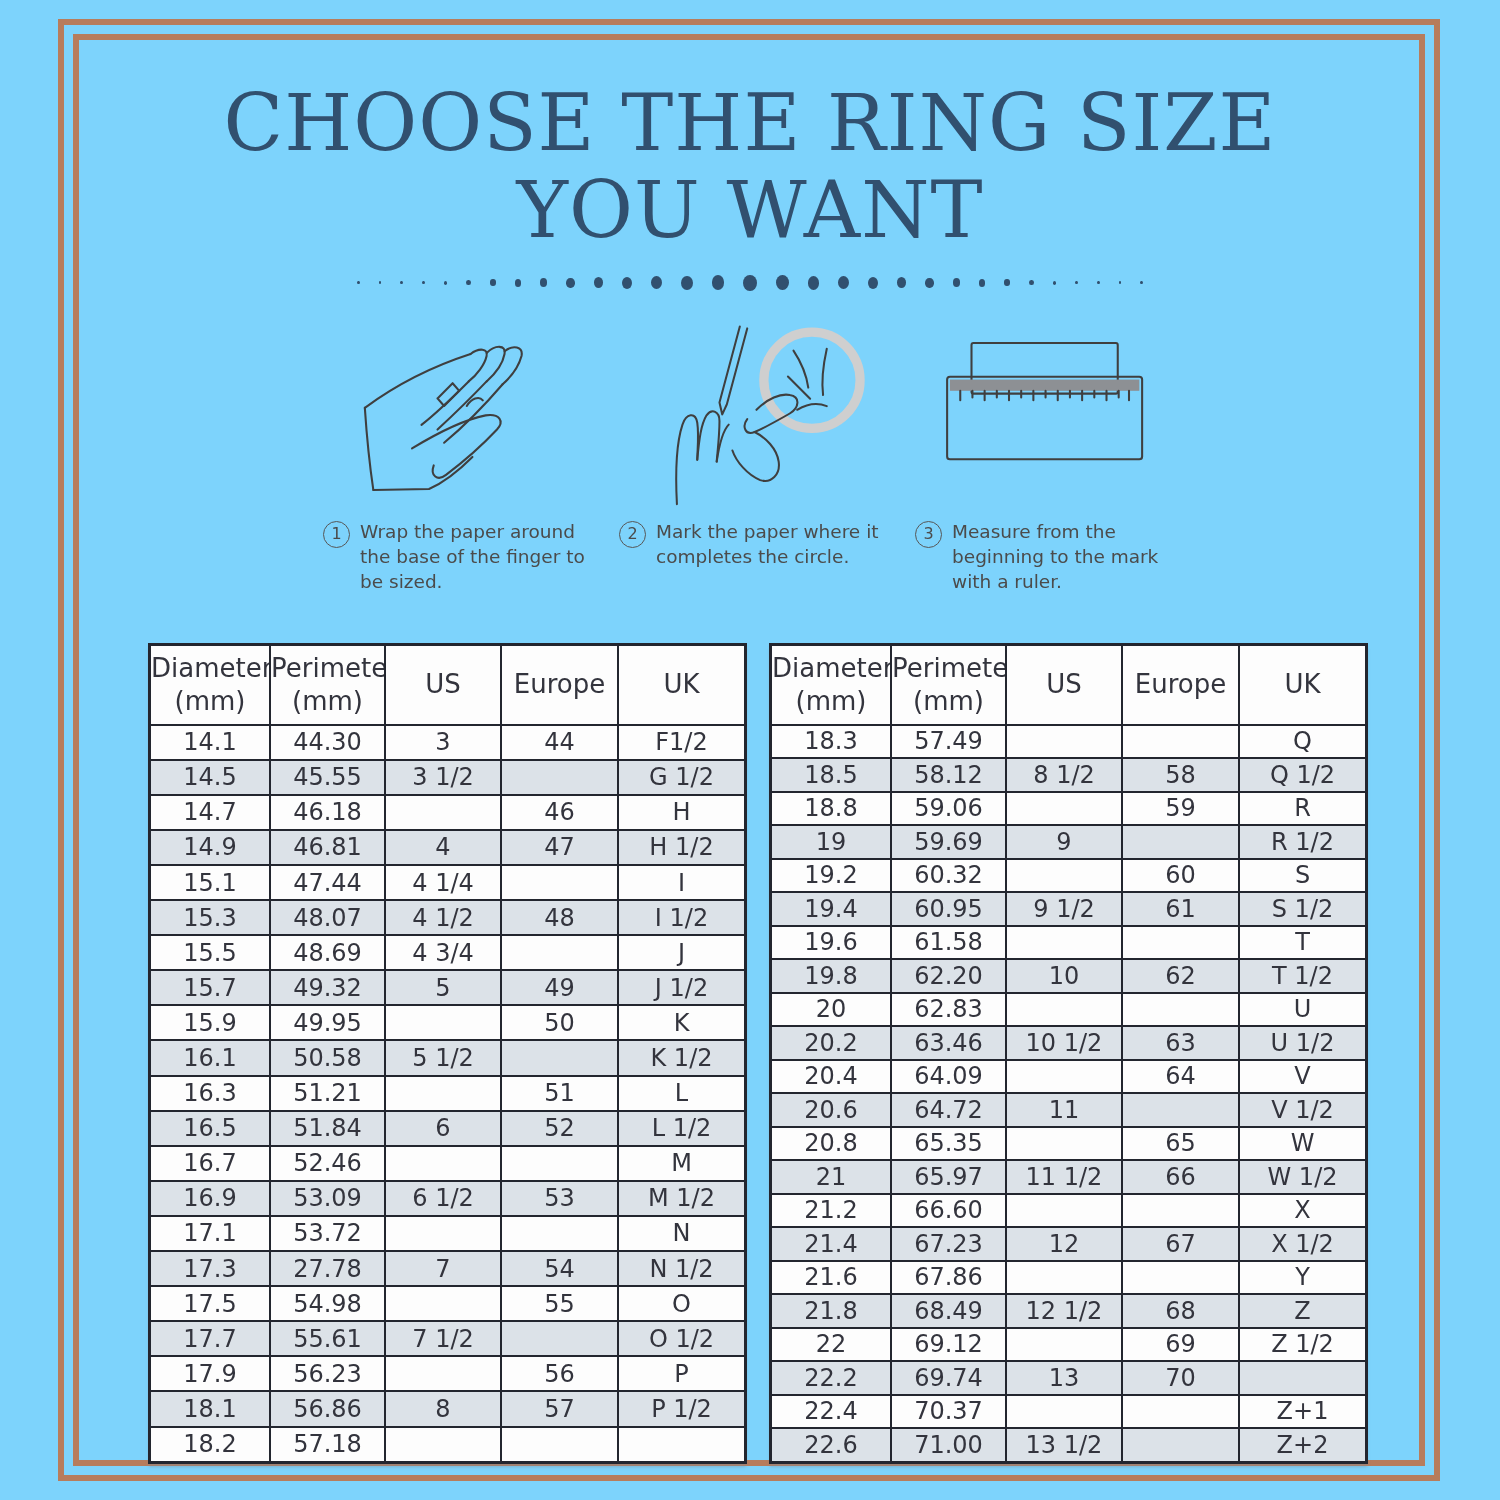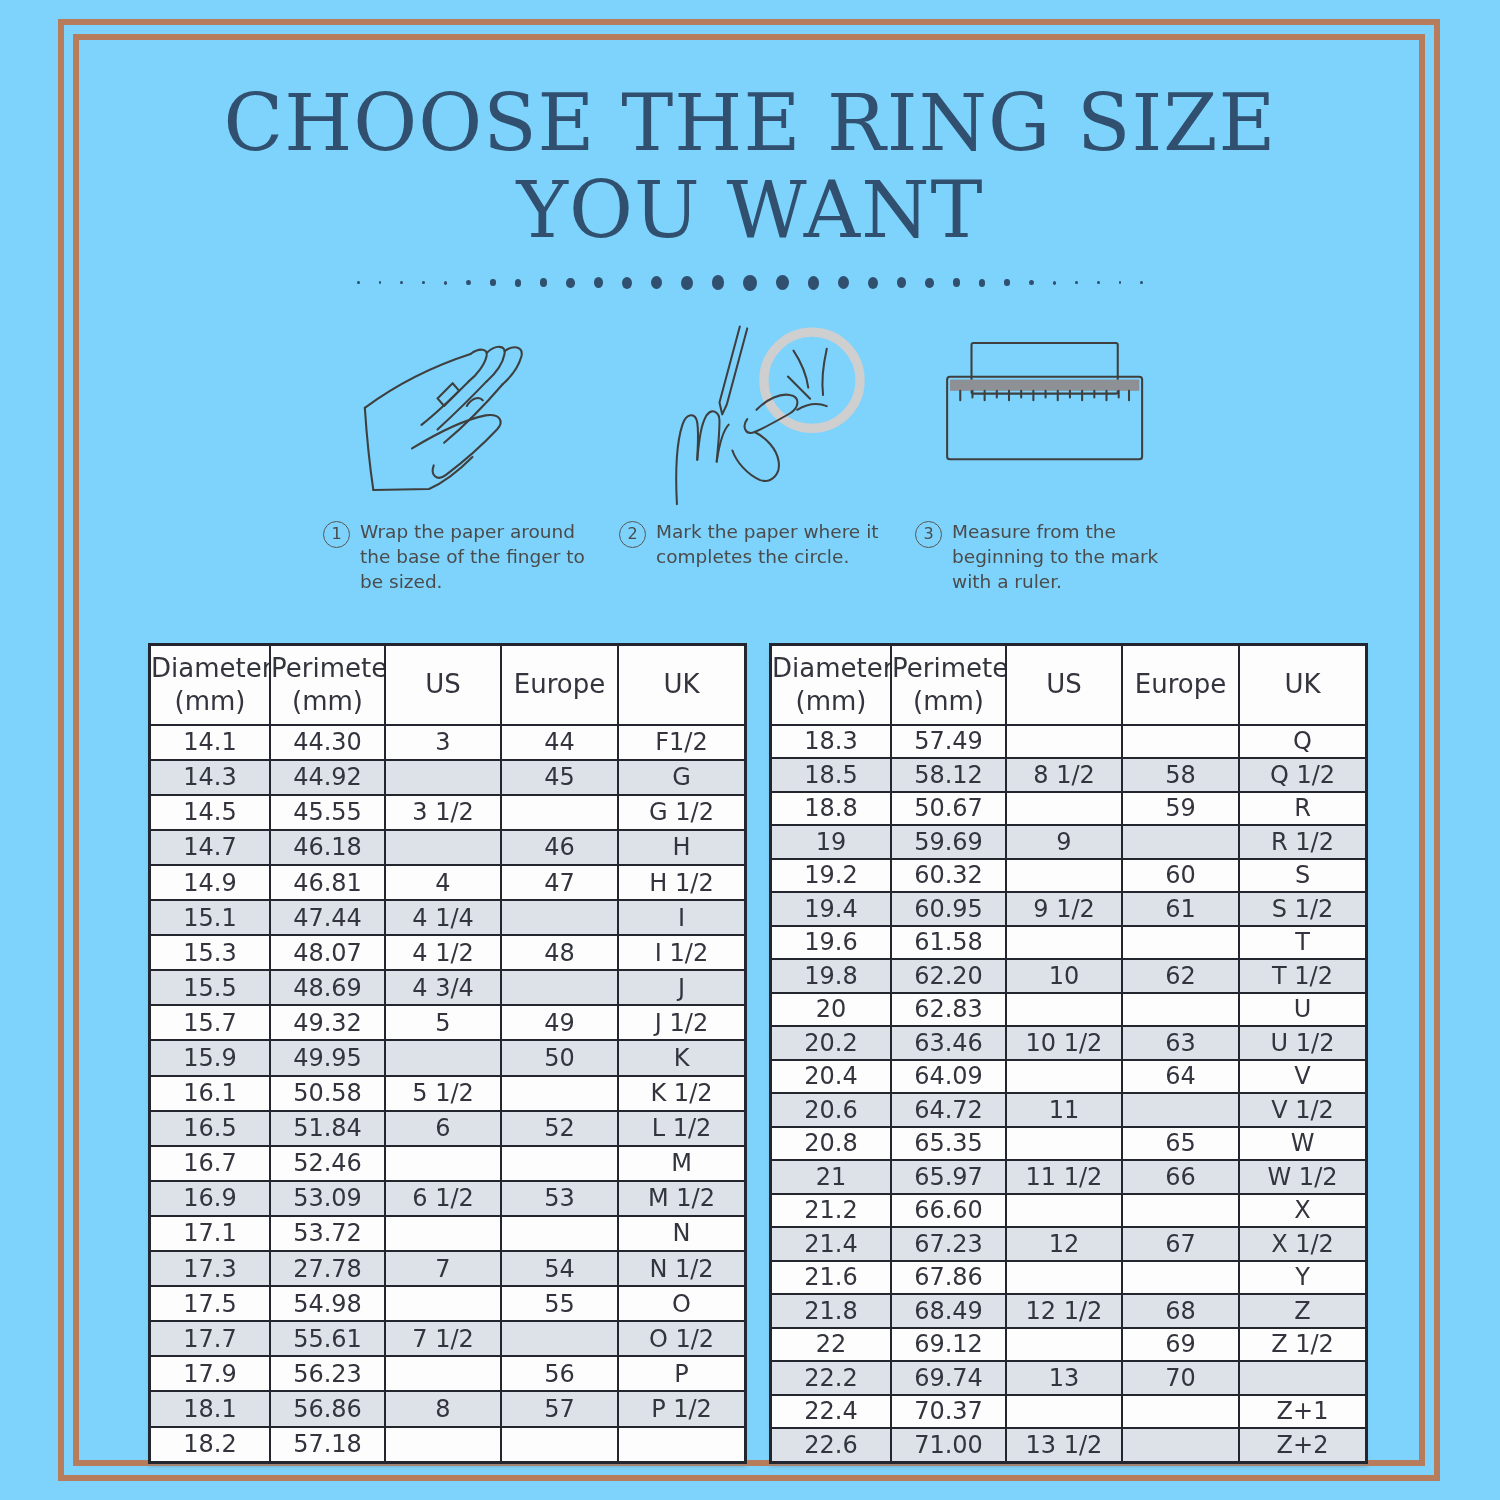--- a/index.html
+++ b/index.html
@@ -193,27 +193,20 @@
           </thead>
           <tbody>
             <tr>
               <td>14.1</td>
               <td>44.30</td>
               <td>3</td>
               <td>44</td>
               <td>F1/2</td>
             </tr>
             <tr>
-              <td>14.3</td>
-              <td>44.92</td>
-              <td></td>
-              <td>45</td>
-              <td>G</td>
-            </tr>
-            <tr>
               <td>14.5</td>
               <td>45.55</td>
               <td>3 1/2</td>
               <td></td>
               <td>G 1/2</td>
             </tr>
             <tr>
               <td>14.7</td>
               <td>46.18</td>
               <td></td>
@@ -263,20 +256,27 @@
               <td>K</td>
             </tr>
             <tr>
               <td>16.1</td>
               <td>50.58</td>
               <td>5 1/2</td>
               <td></td>
               <td>K 1/2</td>
             </tr>
             <tr>
+              <td>16.3</td>
+              <td>51.21</td>
+              <td></td>
+              <td>51</td>
+              <td>L</td>
+            </tr>
+            <tr>
               <td>16.5</td>
               <td>51.84</td>
               <td>6</td>
               <td>52</td>
               <td>L 1/2</td>
             </tr>
             <tr>
               <td>16.7</td>
               <td>52.46</td>
               <td></td>
@@ -373,21 +373,21 @@
             </tr>
             <tr>
               <td>18.5</td>
               <td>58.12</td>
               <td>8 1/2</td>
               <td>58</td>
               <td>Q 1/2</td>
             </tr>
             <tr>
               <td>18.8</td>
-              <td>50.67</td>
+              <td>59.06</td>
               <td></td>
               <td>59</td>
               <td>R</td>
             </tr>
             <tr>
               <td>19</td>
               <td>59.69</td>
               <td>9</td>
               <td></td>
               <td>R 1/2</td>

